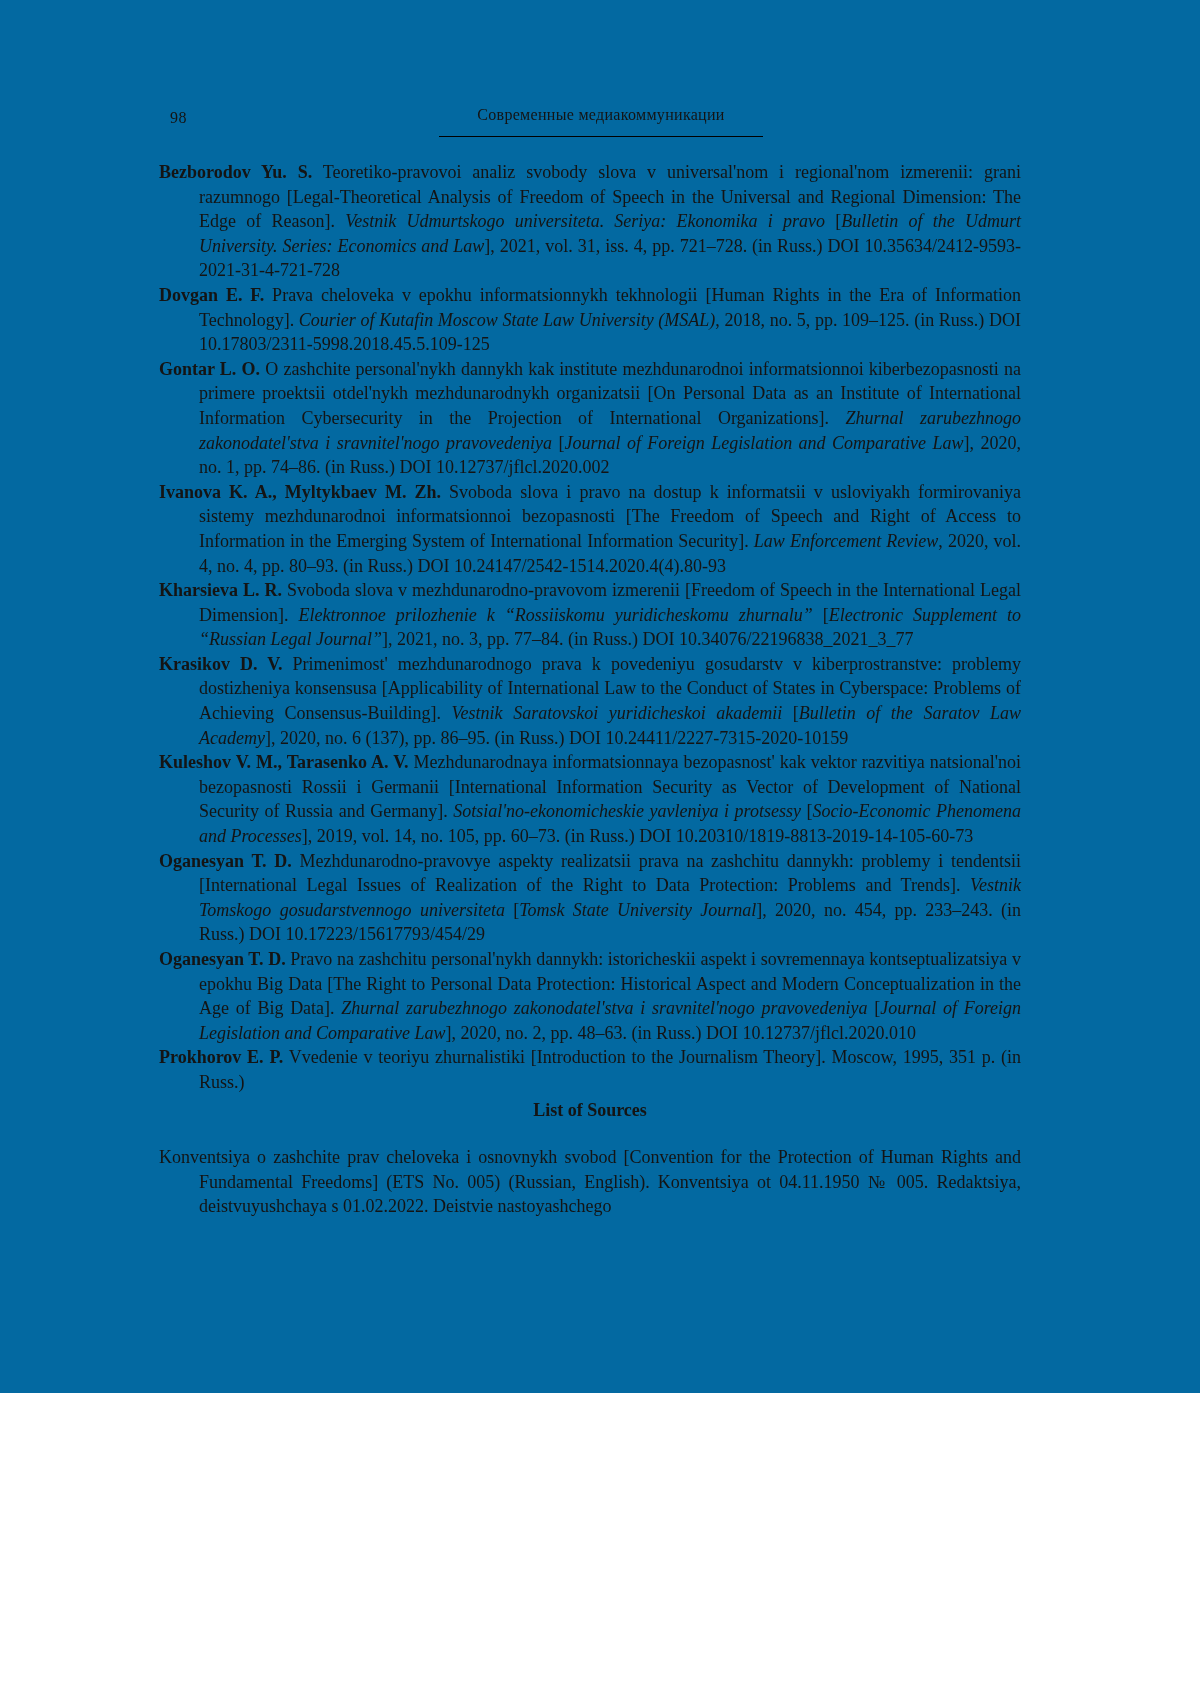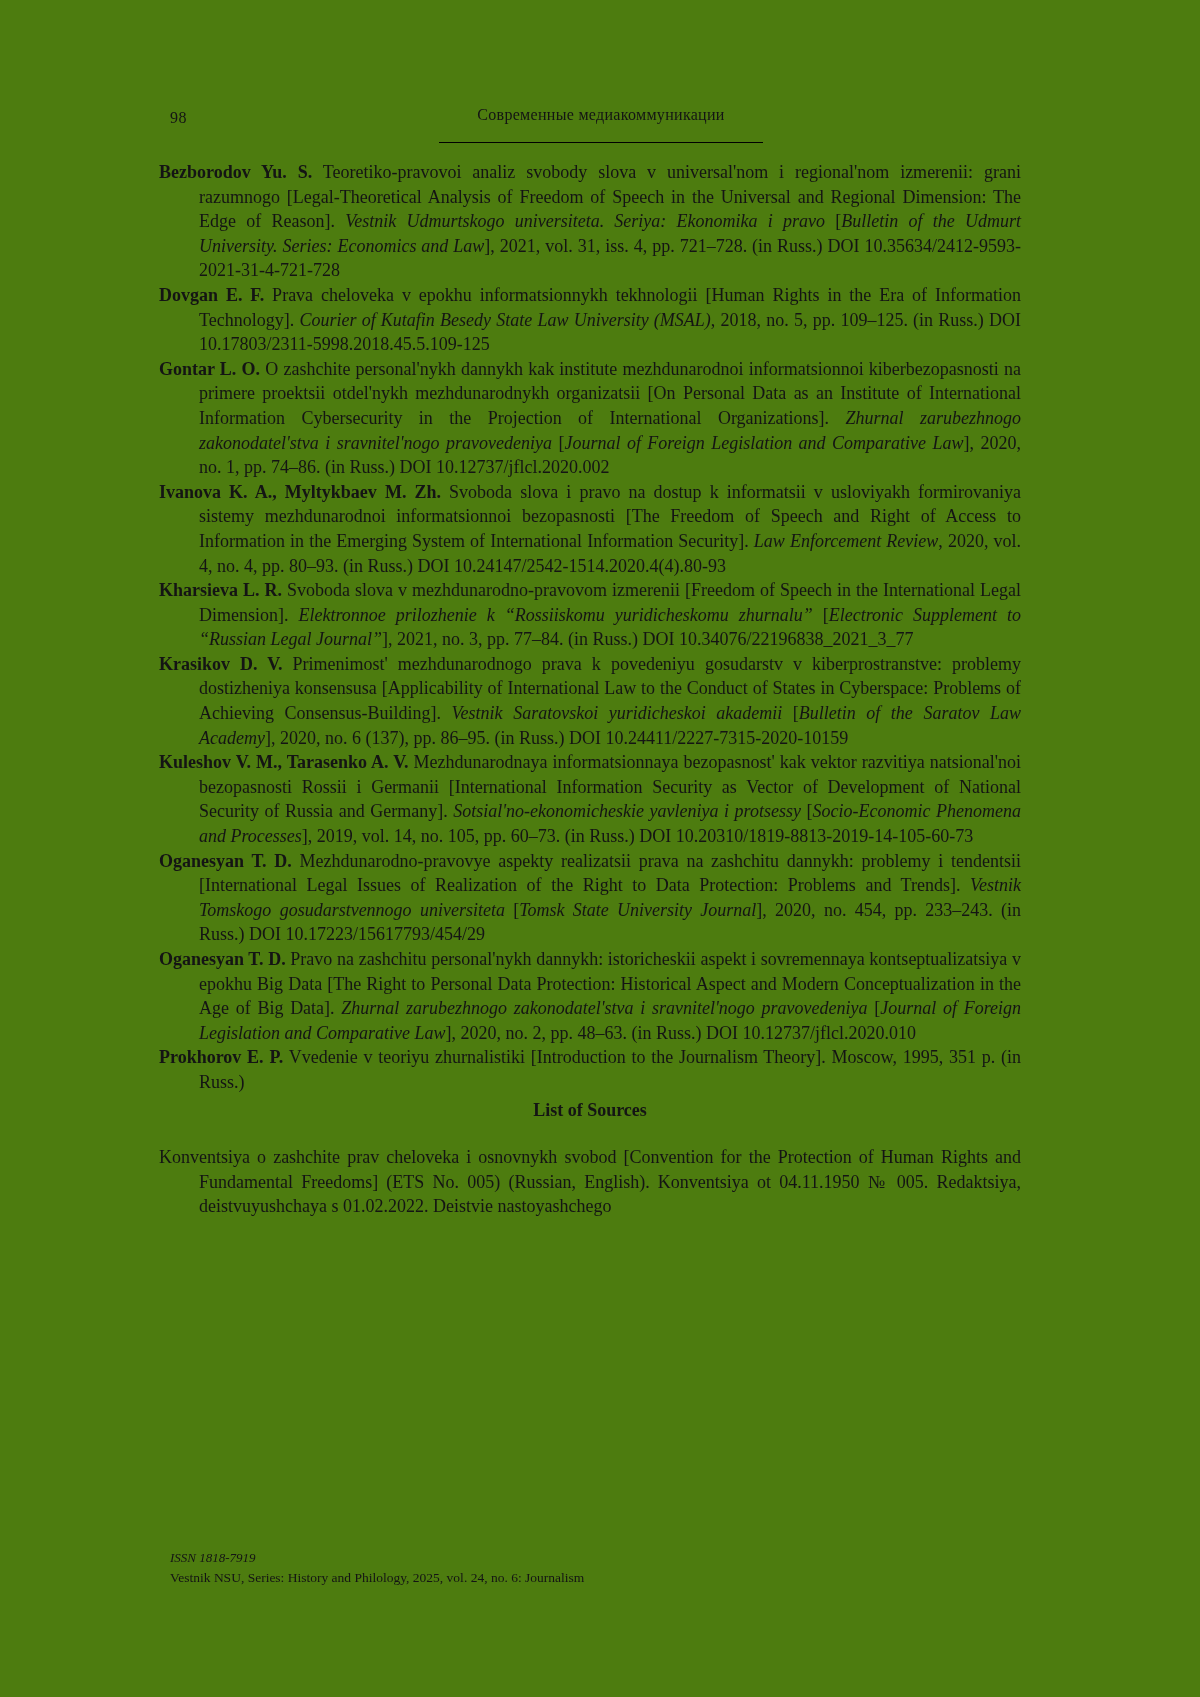--- a/index.html
+++ b/index.html
@@ -5,39 +5,39 @@
   * { box-sizing: border-box; }
   html, body { margin: 0; padding: 0; }
   body {
     width: 1200px; height: 1697px;
     background: #ffffff;
     font-family: "Liberation Serif", serif;
     color: #141414;
   }
   .page {
     position: relative;
-    width: 1200px; height: 1697px;
-    background: #4d7c0f;
+    width: 1200px; height: 1393px;
+    background: #0369a1;
     overflow: hidden;
   }
   .header {
     position: absolute;
     top: 106px; left: 170px;
     width: 862px;
     font-size: 16px;
   }
   .page-num {
     position: absolute;
     left: 0; top: 3px;
     letter-spacing: 0.5px;
   }
   .title-wrap { text-align: center; }
   .running-title {
     display: inline-block;
-    padding: 0 38px 18px;
+    padding: 0 38px 12px;
     border-bottom: 1.5px solid #000;
     font-size: 16px;
     letter-spacing: 0.3px;
   }
   .content {
     position: absolute;
     top: 160px; left: 159px;
     width: 862px;
   }
   .ref {
@@ -73,21 +73,21 @@
   <div class="header">
     <span class="page-num">98</span>
     <div class="title-wrap">
       <span class="running-title">Современные медиакоммуникации</span>
     </div>
   </div>
 
   <div class="content">
     <div>
         <p class="ref"><span class="seg-bold">Bezborodov Yu. S.</span><span class="seg"> Teoretiko-pravovoi analiz svobody slova v universal'nom i regional'nom izmerenii: grani razumnogo [Legal-Theoretical Analysis of Freedom of Speech in the Universal and Regional Dimension: The Edge of Reason]. </span><span class="seg-italic">Vestnik Udmurtskogo universiteta. Seriya: Ekonomika i pravo</span><span class="seg"> [</span><span class="seg-italic">Bulletin of the Udmurt University. Series: Economics and Law</span><span class="seg">], 2021, vol. 31, iss. 4, pp. 721–728. (in Russ.) DOI 10.35634/2412-9593-2021-31-4-721-728</span></p>
-        <p class="ref"><span class="seg-bold">Dovgan E. F.</span><span class="seg"> Prava cheloveka v epokhu informatsionnykh tekhnologii [Human Rights in the Era of Information Technology]. </span><span class="seg-italic">Courier of Kutafin Besedy State Law University (MSAL)</span><span class="seg">, 2018, no. 5, pp. 109–125. (in Russ.) DOI 10.17803/2311-5998.2018.45.5.109-125</span></p>
+        <p class="ref"><span class="seg-bold">Dovgan E. F.</span><span class="seg"> Prava cheloveka v epokhu informatsionnykh tekhnologii [Human Rights in the Era of Information Technology]. </span><span class="seg-italic">Courier of Kutafin Moscow State Law University (MSAL)</span><span class="seg">, 2018, no. 5, pp. 109–125. (in Russ.) DOI 10.17803/2311-5998.2018.45.5.109-125</span></p>
         <p class="ref"><span class="seg-bold">Gontar L. O.</span><span class="seg"> O zashchite personal'nykh dannykh kak institute mezhdunarodnoi informatsionnoi kiberbezopasnosti na primere proektsii otdel'nykh mezhdunarodnykh organizatsii [On Personal Data as an Institute of International Information Cybersecurity in the Projection of International Organizations]. </span><span class="seg-italic">Zhurnal zarubezhnogo zakonodatel'stva i sravnitel'nogo pravovedeniya</span><span class="seg"> [</span><span class="seg-italic">Journal of Foreign Legislation and Comparative Law</span><span class="seg">], 2020, no. 1, pp. 74–86. (in Russ.) DOI 10.12737/jflcl.2020.002</span></p>
         <p class="ref"><span class="seg-bold">Ivanova K. A., Myltykbaev M. Zh.</span><span class="seg"> Svoboda slova i pravo na dostup k informatsii v usloviyakh formirovaniya sistemy mezhdunarodnoi informatsionnoi bezopasnosti [The Freedom of Speech and Right of Access to Information in the Emerging System of International Information Security]. </span><span class="seg-italic">Law Enforcement Review</span><span class="seg">, 2020, vol. 4, no. 4, pp. 80–93. (in Russ.) DOI 10.24147/2542-1514.2020.4(4).80-93</span></p>
         <p class="ref"><span class="seg-bold">Kharsieva L. R.</span><span class="seg"> Svoboda slova v mezhdunarodno-pravovom izmerenii [Freedom of Speech in the International Legal Dimension]. </span><span class="seg-italic">Elektronnoe prilozhenie k “Rossiiskomu yuridicheskomu zhurnalu”</span><span class="seg"> [</span><span class="seg-italic">Electronic Supplement to “Russian Legal Journal”</span><span class="seg">], 2021, no. 3, pp. 77–84. (in Russ.) DOI 10.34076/22196838_2021_3_77</span></p>
         <p class="ref"><span class="seg-bold">Krasikov D. V.</span><span class="seg"> Primenimost' mezhdunarodnogo prava k povedeniyu gosudarstv v kiberprostranstve: problemy dostizheniya konsensusa [Applicability of International Law to the Conduct of States in Cyberspace: Problems of Achieving Consensus-Building]. </span><span class="seg-italic">Vestnik Saratovskoi yuridicheskoi akademii</span><span class="seg"> [</span><span class="seg-italic">Bulletin of the Saratov Law Academy</span><span class="seg">], 2020, no. 6 (137), pp. 86–95. (in Russ.) DOI 10.24411/2227-7315-2020-10159</span></p>
         <p class="ref"><span class="seg-bold">Kuleshov V. M., Tarasenko A. V.</span><span class="seg"> Mezhdunarodnaya informatsionnaya bezopasnost' kak vektor razvitiya natsional'noi bezopasnosti Rossii i Germanii [International Information Security as Vector of Development of National Security of Russia and Germany]. </span><span class="seg-italic">Sotsial'no-ekonomicheskie yavleniya i protsessy</span><span class="seg"> [</span><span class="seg-italic">Socio-Economic Phenomena and Processes</span><span class="seg">], 2019, vol. 14, no. 105, pp. 60–73. (in Russ.) DOI 10.20310/1819-8813-2019-14-105-60-73</span></p>
         <p class="ref"><span class="seg-bold">Oganesyan T. D.</span><span class="seg"> Mezhdunarodno-pravovye aspekty realizatsii prava na zashchitu dannykh: problemy i tendentsii [International Legal Issues of Realization of the Right to Data Protection: Problems and Trends]. </span><span class="seg-italic">Vestnik Tomskogo gosudarstvennogo universiteta</span><span class="seg"> [</span><span class="seg-italic">Tomsk State University Journal</span><span class="seg">], 2020, no. 454, pp. 233–243. (in Russ.) DOI 10.17223/15617793/454/29</span></p>
         <p class="ref"><span class="seg-bold">Oganesyan T. D.</span><span class="seg"> Pravo na zashchitu personal'nykh dannykh: istoricheskii aspekt i sovremennaya kontseptualizatsiya v epokhu Big Data [The Right to Personal Data Protection: Historical Aspect and Modern Conceptualization in the Age of Big Data]. </span><span class="seg-italic">Zhurnal zarubezhnogo zakonodatel'stva i sravnitel'nogo pravovedeniya</span><span class="seg"> [</span><span class="seg-italic">Journal of Foreign Legislation and Comparative Law</span><span class="seg">], 2020, no. 2, pp. 48–63. (in Russ.) DOI 10.12737/jflcl.2020.010</span></p>
         <p class="ref"><span class="seg-bold">Prokhorov E. P.</span><span class="seg"> Vvedenie v teoriyu zhurnalistiki [Introduction to the Journalism Theory]. Moscow, 1995, 351 p. (in Russ.)</span></p>
       </div>
     <div class="sources-heading">List of Sources</div>

